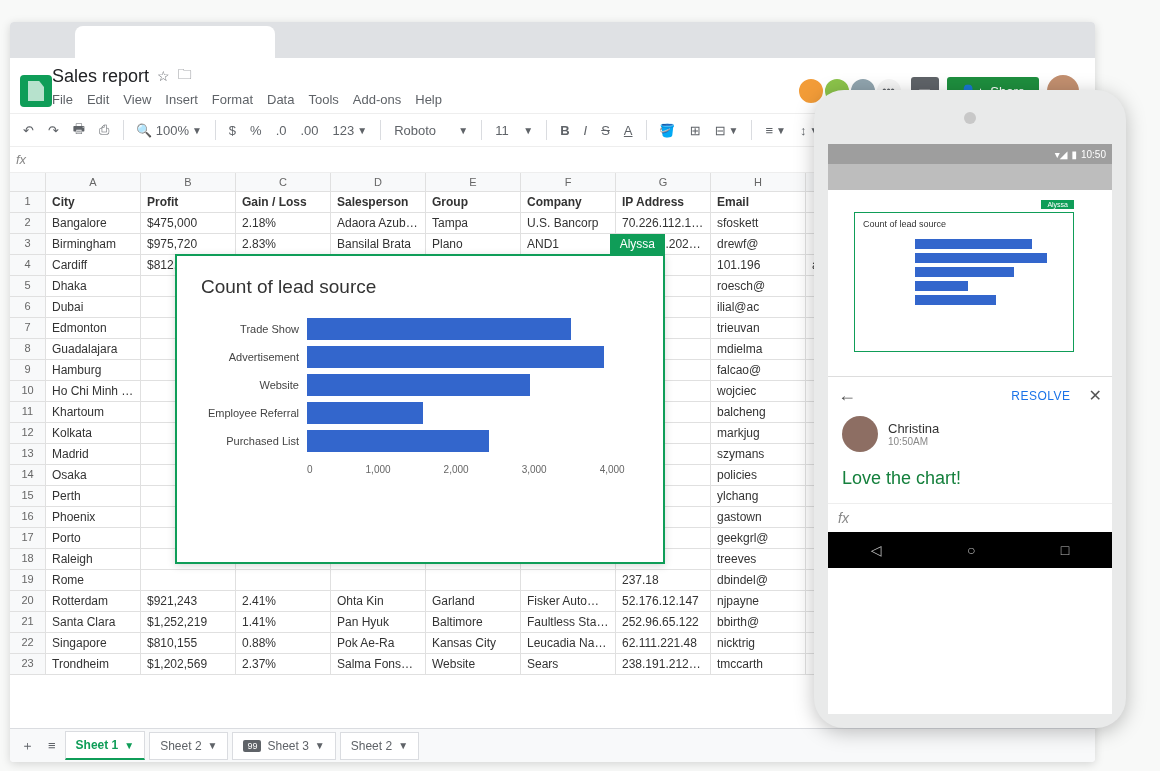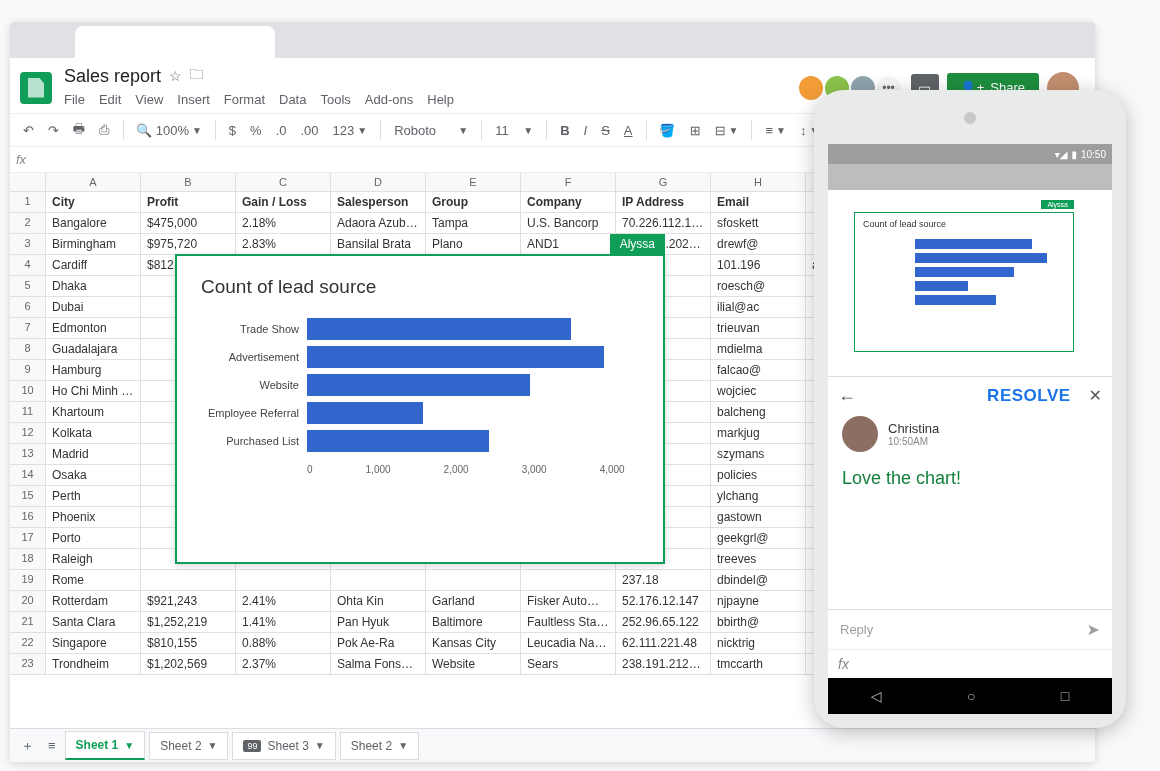--- a/index.html
+++ b/index.html
@@ -4,21 +4,21 @@
 <style>
   *{box-sizing:border-box;margin:0;padding:0;font-family:Arial,Helvetica,sans-serif}
   body{background:#f8f9f8;width:1160px;height:771px;overflow:hidden;position:relative}
 
   
   .browser{position:absolute;left:10px;top:22px;width:1085px;height:740px;background:#fff;border-radius:4px;box-shadow:0 2px 10px rgba(0,0,0,.15);display:flex;flex-direction:column;overflow:hidden}
   .tabstrip{height:36px;background:#dfe1e4;position:relative}
   .tab{position:absolute;left:65px;top:4px;width:200px;height:32px;background:#fff;border-radius:8px 8px 0 0}
 
   
-  .hdr{display:flex;align-items:center;padding:6px 10px 0 10px;gap:12px}
+  .hdr{display:flex;align-items:flex-end;padding:6px 10px 0 10px;gap:0}
   .logo{width:32px;height:32px;background:#0f9d58;border-radius:4px;margin-top:4px;position:relative}
   .logo::after{content:"";position:absolute;inset:6px 8px;background:#fff;opacity:.7;clip-path:polygon(0 0,70% 0,100% 30%,100% 100%,0 100%)}
   .title-row{display:flex;align-items:center;gap:8px}
   .doc-title{font-size:18px;color:#202124}
   .icon-btn{color:#5f6368;font-size:14px;cursor:pointer}
   .menus{display:flex;gap:14px;font-size:13px;color:#5f6368;margin-top:4px}
   .hdr-right{margin-left:auto;display:flex;align-items:center;gap:8px;padding-right:6px;padding-top:4px}
   .avatar{width:28px;height:28px;border-radius:50%;border:2px solid #fff;margin-left:-10px}
   .av1{background:#f29c38}.av2{background:#8bc34a}.av3{background:#90a4ae}.av4{background:#f5f5f5;color:#5f6368;display:flex;align-items:center;justify-content:center;font-size:12px}
   .chatico{width:28px;height:28px;background:#5f6368;border-radius:3px;display:flex;align-items:center;justify-content:center;color:#fff;font-size:14px}
@@ -68,21 +68,21 @@
   .status{height:20px;background:#9e9e9e;color:#fff;font-size:10px;display:flex;align-items:center;justify-content:flex-end;padding:0 6px;gap:4px}
   .appbar{height:26px;background:#bdbdbd}
   .miniview{height:186px;background:#fff;position:relative;font-size:6px;color:#888}
   .minichart{position:absolute;left:26px;top:22px;width:220px;height:140px;background:#fff;border:1px solid #0f9d58}
   .minichart .mt{font-size:9px;color:#333;padding:6px 8px}
   .minibar{height:10px;background:#3366cc;margin:4px 0}
   .miniflag{position:absolute;right:-1px;top:-13px;background:#0f9d58;color:#fff;font-size:7px;padding:1px 6px}
   .comment{flex:1;background:#fff;border-top:1px solid #ddd;display:flex;flex-direction:column}
   .chead{display:flex;align-items:center;padding:8px 10px;gap:8px}
   .back{font-size:18px;color:#555}
-  .resolve{margin-left:auto;color:#1a73e8;font-size:17px;font-weight:700;letter-spacing:.5px}
+  .resolve{margin-left:auto;color:#1a73e8;font-size:12px;font-weight:400;letter-spacing:.5px}
   .close{font-size:16px;color:#555;margin-left:10px}
   .cuser{display:flex;align-items:center;gap:10px;padding:2px 14px}
   .cavatar{width:36px;height:36px;border-radius:50%;background:#8d6e63}
   .cname{font-size:13px;color:#333}
   .ctime{font-size:10px;color:#888}
   .cbody{padding:14px 14px;font-size:18px;color:#15803d}
   .reply{margin-top:auto;border-top:1px solid #ddd;padding:10px 12px;display:flex;align-items:center;color:#9e9e9e;font-size:13px}
   .send{margin-left:auto;color:#9e9e9e;font-size:16px}
   .pager{text-align:center;font-size:11px;color:#666;padding:6px 0;border-top:1px solid #eee}
   .fxm{padding:6px 10px;font-style:italic;color:#888;font-size:14px;border-top:1px solid #eee}
@@ -552,24 +552,20 @@
         <span class="close">✕</span>
       </div>
       <div class="cuser">
         <div class="cavatar"></div>
         <div>
           <div class="cname">Christina</div>
           <div class="ctime">10:50AM</div>
         </div>
       </div>
       <div class="cbody">Love the chart!</div>
-      <div class="reply">
-        <span>Reply</span>
-        <span class="send">➤</span>
-      </div>
       <div class="fxm">fx</div>
       <div class="navbar">
         <span>◁</span>
         <span>○</span>
         <span>□</span>
       </div>
     </div>
   </div>
 </div>
 

